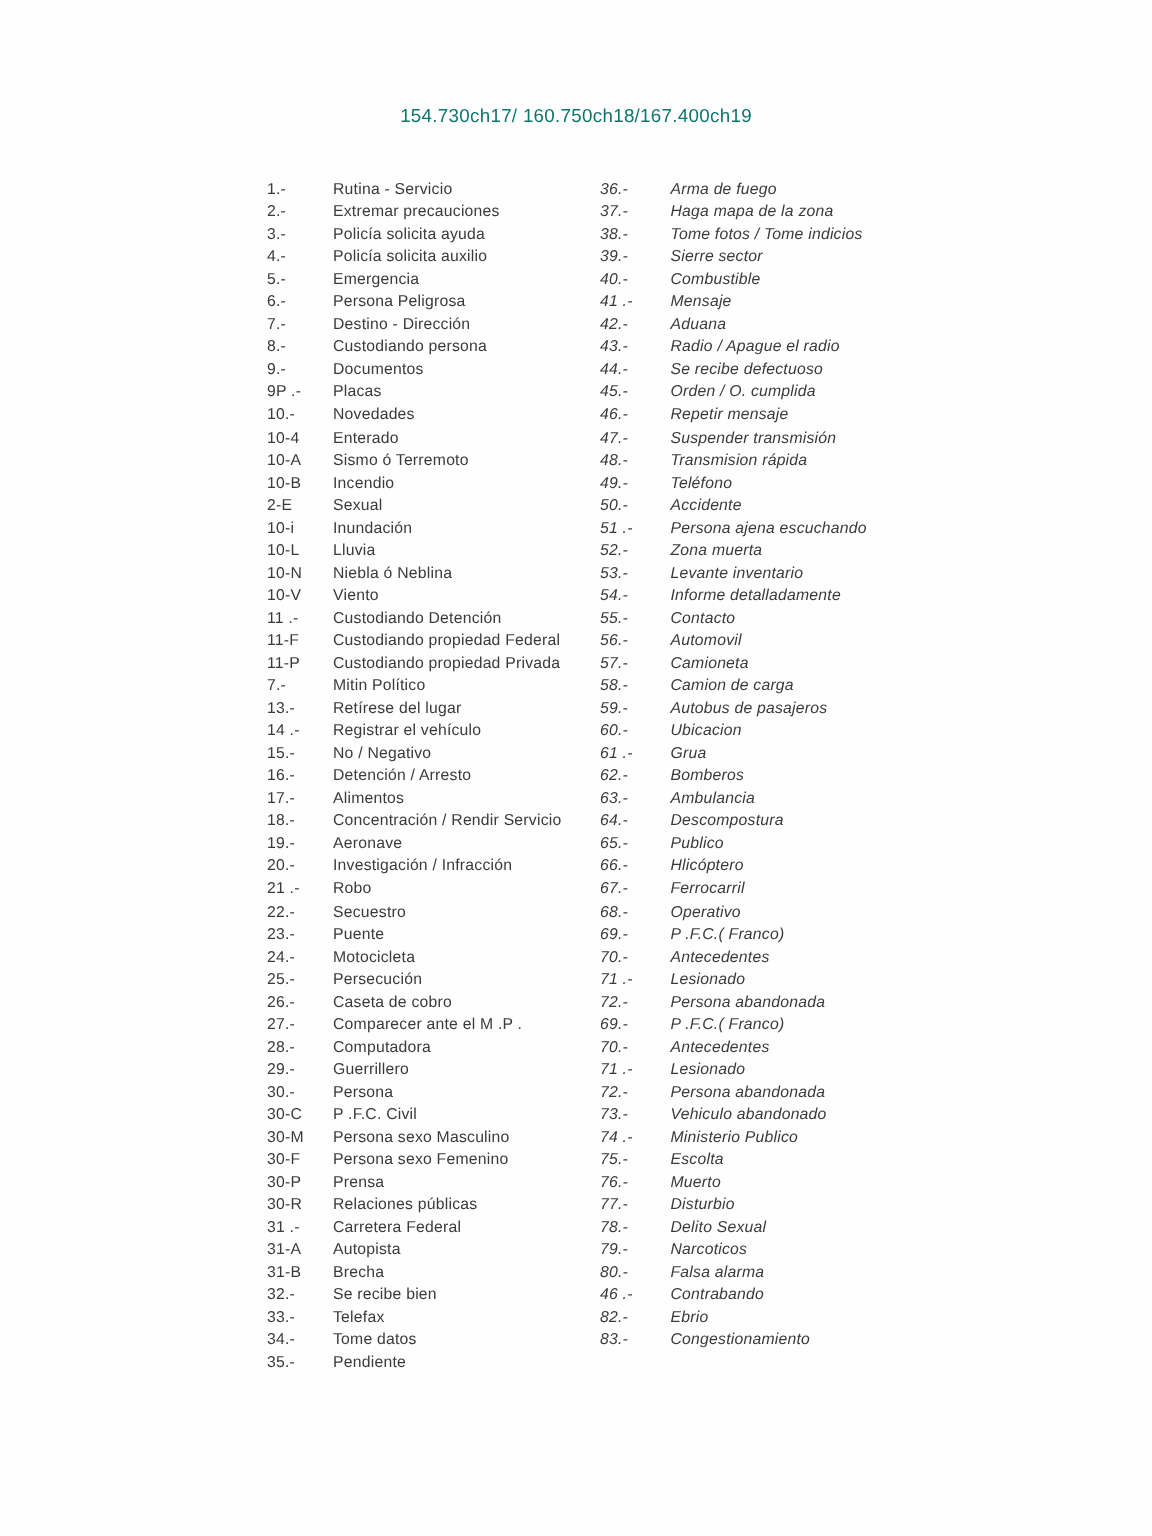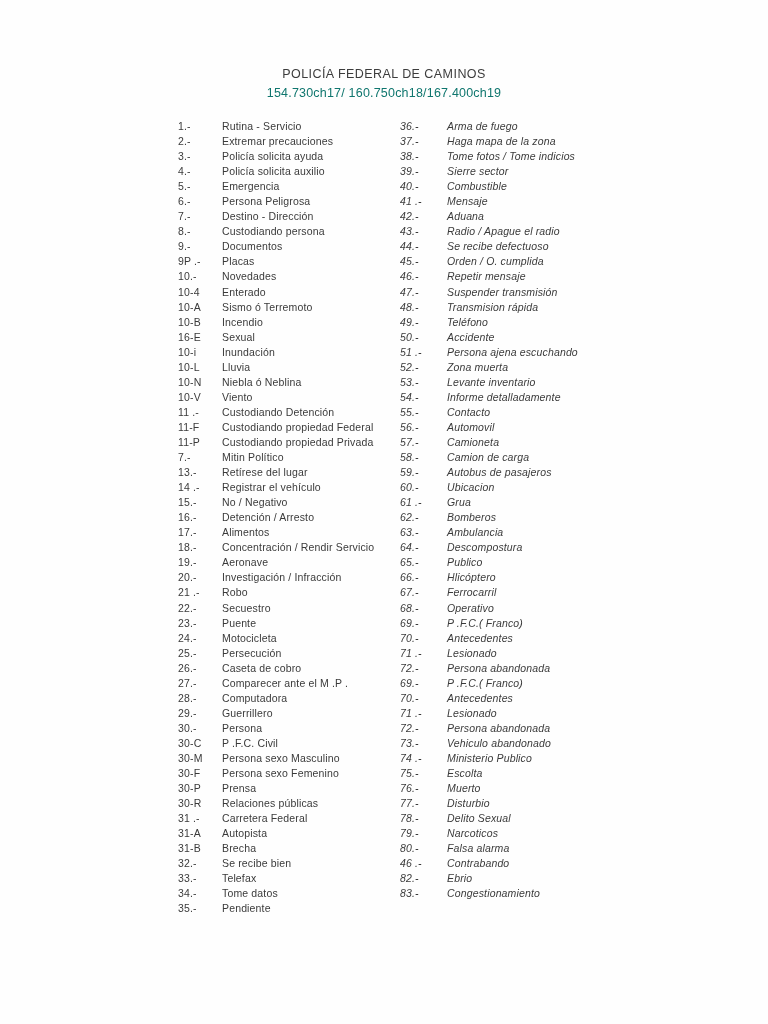--- a/index.html
+++ b/index.html
@@ -85,41 +85,40 @@
     color: #3a3a3a;
     letter-spacing: 0.15px;
   }
 </style>
 </head>
 <body>
 
 <div class="page">
 
   <div class="title-block">
-    <div class="title-line1">POLICÍA FEDERAL DE CAMINOS</div>
     <div class="title-line2">154.730ch17/ 160.750ch18/167.400ch19</div>
   </div>
 
   <div class="columns">
     <div class="code-column left" id="left-column">
         <div class="code-row"><span class="code-key">1.-</span><span class="code-desc">Rutina - Servicio</span></div>
         <div class="code-row"><span class="code-key">2.-</span><span class="code-desc">Extremar precauciones</span></div>
         <div class="code-row"><span class="code-key">3.-</span><span class="code-desc">Policía solicita ayuda</span></div>
         <div class="code-row"><span class="code-key">4.-</span><span class="code-desc">Policía solicita auxilio</span></div>
         <div class="code-row"><span class="code-key">5.-</span><span class="code-desc">Emergencia</span></div>
         <div class="code-row"><span class="code-key">6.-</span><span class="code-desc">Persona Peligrosa</span></div>
         <div class="code-row"><span class="code-key">7.-</span><span class="code-desc">Destino - Dirección</span></div>
         <div class="code-row"><span class="code-key">8.-</span><span class="code-desc">Custodiando persona</span></div>
         <div class="code-row"><span class="code-key">9.-</span><span class="code-desc">Documentos</span></div>
         <div class="code-row"><span class="code-key">9P .-</span><span class="code-desc">Placas</span></div>
         <div class="code-row"><span class="code-key">10.-</span><span class="code-desc">Novedades</span></div>
         <div class="code-row"><span class="code-key">10-4</span><span class="code-desc">Enterado</span></div>
         <div class="code-row"><span class="code-key">10-A</span><span class="code-desc">Sismo ó Terremoto</span></div>
         <div class="code-row"><span class="code-key">10-B</span><span class="code-desc">Incendio</span></div>
-        <div class="code-row"><span class="code-key">16-E</span><span class="code-desc">Sexual</span></div>
+        <div class="code-row"><span class="code-key">2-E</span><span class="code-desc">Sexual</span></div>
         <div class="code-row"><span class="code-key">10-i</span><span class="code-desc">Inundación</span></div>
         <div class="code-row"><span class="code-key">10-L</span><span class="code-desc">Lluvia</span></div>
         <div class="code-row"><span class="code-key">10-N</span><span class="code-desc">Niebla ó Neblina</span></div>
         <div class="code-row"><span class="code-key">10-V</span><span class="code-desc">Viento</span></div>
         <div class="code-row"><span class="code-key">11 .-</span><span class="code-desc">Custodiando Detención</span></div>
         <div class="code-row"><span class="code-key">11-F</span><span class="code-desc">Custodiando propiedad Federal</span></div>
         <div class="code-row"><span class="code-key">11-P</span><span class="code-desc">Custodiando propiedad Privada</span></div>
         <div class="code-row"><span class="code-key">7.-</span><span class="code-desc">Mitin Político</span></div>
         <div class="code-row"><span class="code-key">13.-</span><span class="code-desc">Retírese del lugar</span></div>
         <div class="code-row"><span class="code-key">14 .-</span><span class="code-desc">Registrar el vehículo</span></div>

